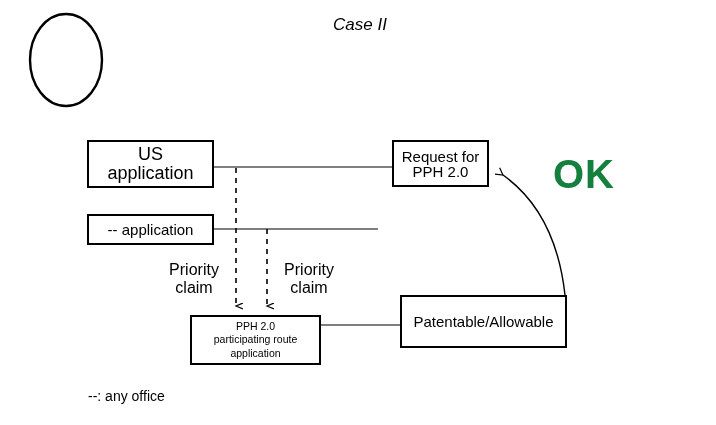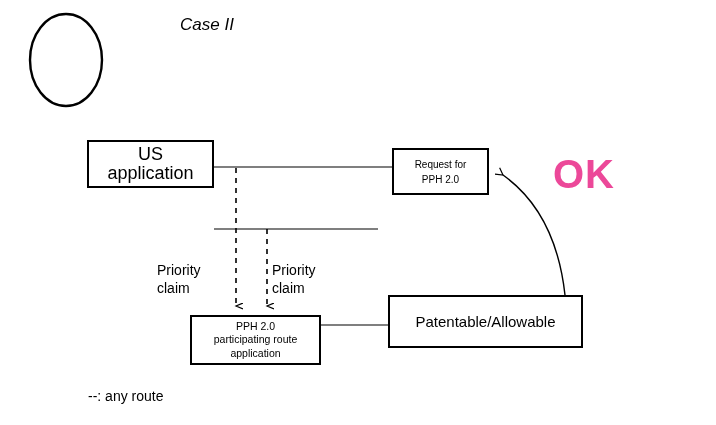--- a/index.html
+++ b/index.html
@@ -37,21 +37,21 @@
     font-size: 40px;
     letter-spacing: 0px;
     color: #000;
   }
 
   
   #title-block {
     left: 180px;
     top: 14px;
     width: 360px;
-    text-align: left;
+    text-align: center;
   }
   #title-main {
     font-style: italic;
     font-size: 17px;
     line-height: 22px;
   }
   #title-sub {
     font-size: 17px;
     line-height: 22px;
   }
@@ -76,56 +76,55 @@
     line-height: 19px;
   }
   #node-any {
     left: 87px; top: 214px;
     width: 127px; height: 31px;
     font-size: 15px;
   }
   #node-request {
     left: 392px; top: 140px;
     width: 97px; height: 47px;
-    font-size: 10px;
+    font-size: 15px;
     line-height: 15px;
-    margin-top: 8px;
   }
   #node-pph {
     left: 190px; top: 315px;
     width: 131px; height: 50px;
     font-size: 10.5px;
     line-height: 13.5px;
   }
   #node-patentable {
-    left: 388px; top: 295px;
-    width: 195px; height: 53px;
+    left: 400px; top: 295px;
+    width: 167px; height: 53px;
     font-size: 15px;
   }
 
   
   .flow-label {
-    font-size: 14px;
+    font-size: 16px;
     line-height: 18px;
-    text-align: left;
+    text-align: center;
     z-index: 4;
   }
   #label-priority-left { left: 157px; top: 261px; width: 74px; }
   #label-priority-right { left: 272px; top: 261px; width: 74px; }
 
   #footnote {
     left: 88px; top: 388px;
     font-size: 14px;
   }
 
   #ok-text {
     left: 553px; top: 152px;
     font-size: 40px;
     font-weight: bold;
-    color: #ec4899;
+    color: #15803d;
     letter-spacing: 1px;
     z-index: 2;
   }
 
   
   #wires {
     left: 0; top: 0;
     width: 716px; height: 425px;
     z-index: 1;
     pointer-events: none;
@@ -169,20 +168,23 @@
     <div id="title-main">Case II</div>
   </div>
 
   <div id="node-us" class="abs node">
     <span>
       <span class="lbl">US</span>
       <span class="lbl">application</span>
     </span>
   </div>
 
+  <div id="node-any" class="abs node">
+    <span class="lbl">-- application</span>
+  </div>
 
   <div id="node-request" class="abs node">
     <span>
       <span class="lbl">Request for</span>
       <span class="lbl">PPH 2.0</span>
     </span>
   </div>
 
   <div id="node-pph" class="abs node">
     <span>
@@ -201,15 +203,15 @@
     <span class="lbl">claim</span>
   </div>
 
   <div id="label-priority-right" class="abs flow-label">
     <span class="lbl">Priority</span>
     <span class="lbl">claim</span>
   </div>
 
   <div id="ok-text" class="abs">OK</div>
 
-  <div id="footnote" class="abs">--: any route</div>
+  <div id="footnote" class="abs">--: any office</div>
 
 </div>
 
 </body></html>

